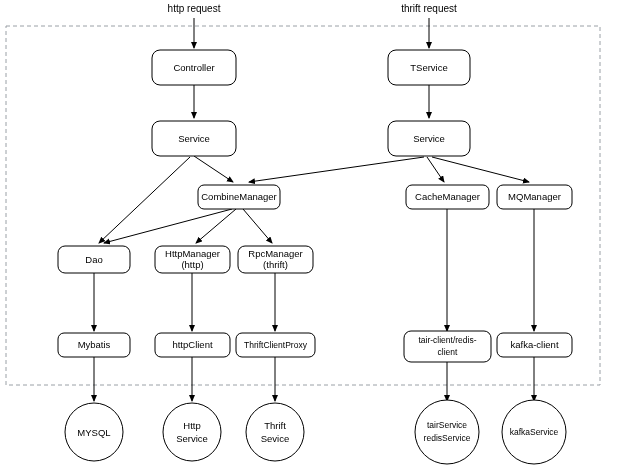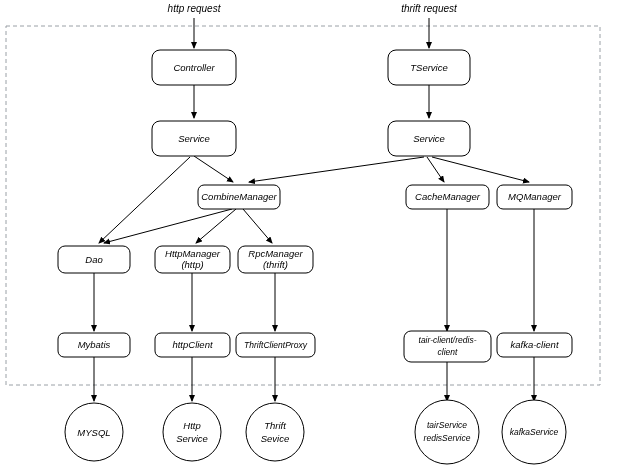--- a/index.html
+++ b/index.html
@@ -11,21 +11,20 @@
     width: 640px;
     height: 470px;
     font-family: "Liberation Sans", sans-serif;
     overflow: hidden;
   }
   #diagram-root {
     position: relative;
     width: 640px;
     height: 372px;
     background: #ffffff;
-    font-style: italic;
   }
   svg#arch-svg {
     display: block;
     width: 640px;
     height: 470px;
   }
   .node-shape {
     fill: #ffffff;
     stroke: #000000;
     stroke-width: 1;

